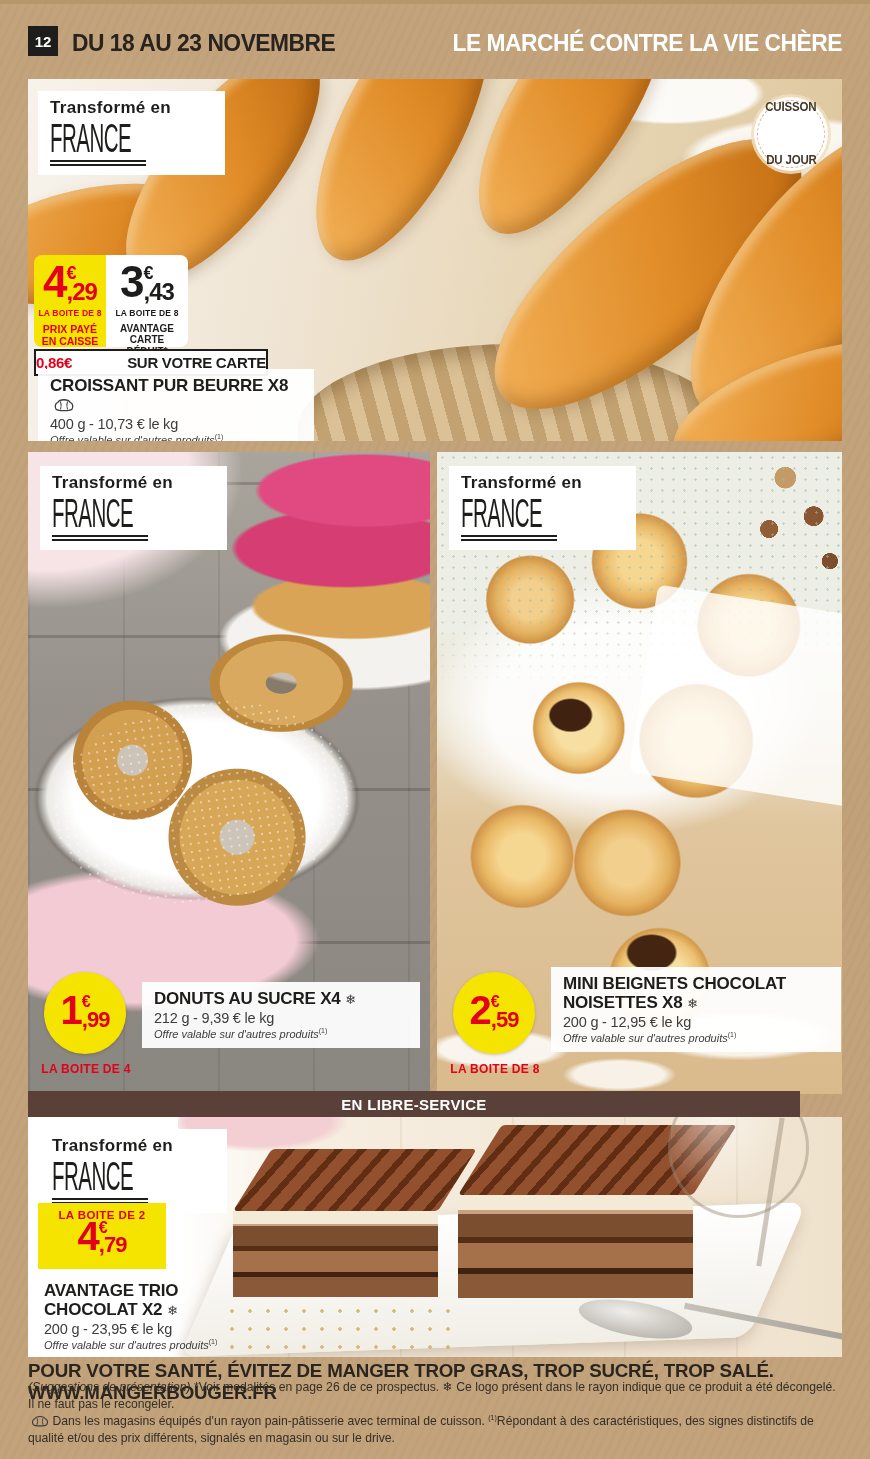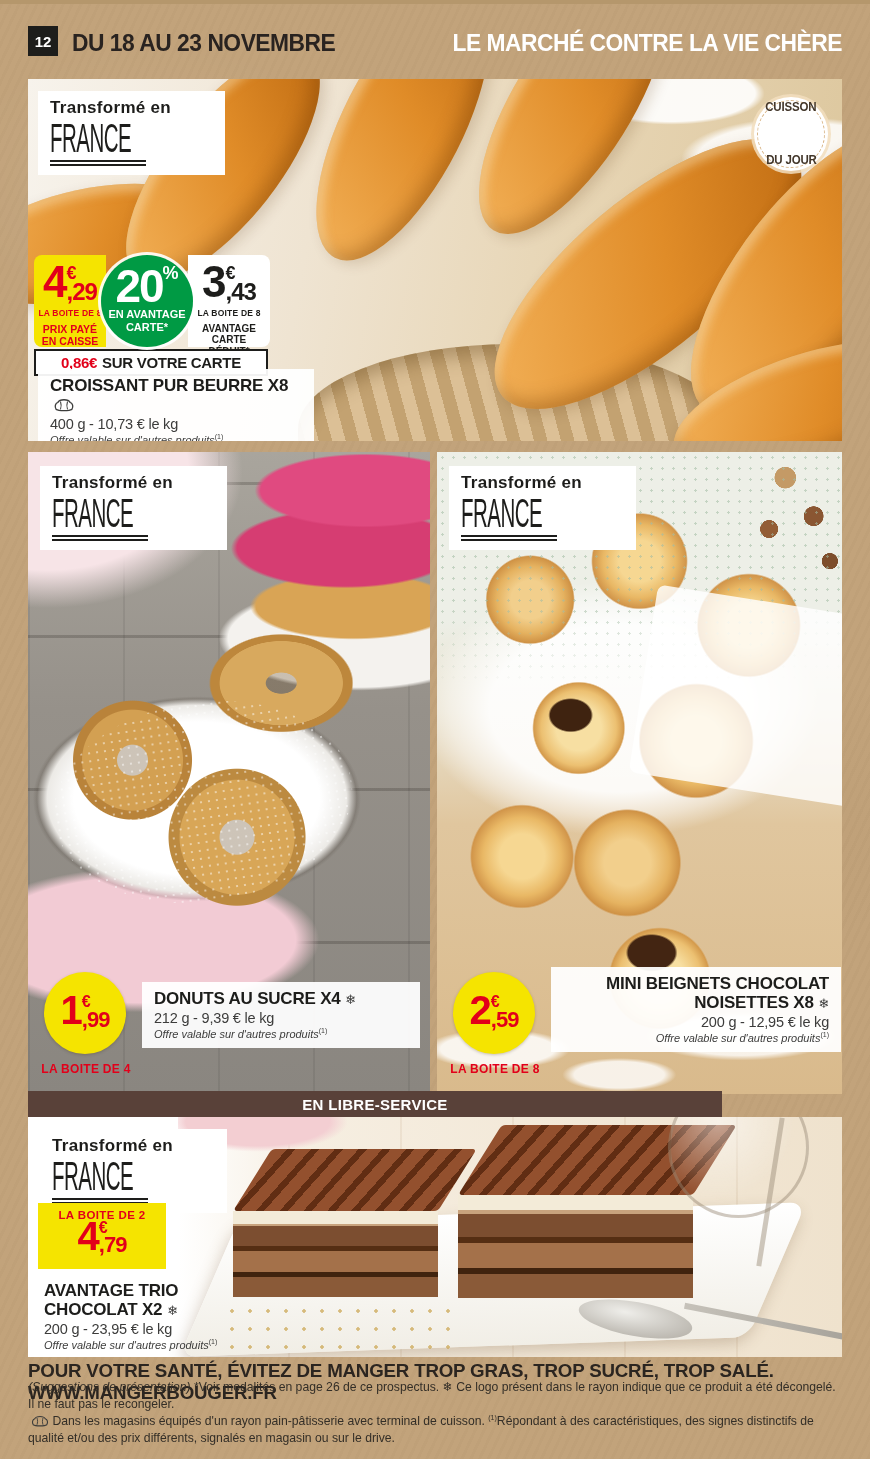--- a/index.html
+++ b/index.html
@@ -51,21 +51,21 @@
   .price.small .pd{font-size:22px;}
   .red{color:#e2001a;} .dark{color:#1d1d1b;}
 
   .unit8{font-size:8.5px;font-weight:bold;margin-top:4px;letter-spacing:.2px;}
   .cap{font-size:10.5px;font-weight:bold;text-align:center;line-height:1.15;margin-top:5px;}
   .disc-top{display:flex;line-height:.8;font-weight:bold;}
   .disc-num{font-size:46px;letter-spacing:-2px;}
   .disc-pct{font-size:18px;margin-top:-2px;}
   .disc-cap{font-size:11px;font-weight:bold;text-align:center;line-height:1.15;margin-top:3px;}
 
-  .strip{background:#fff;border:2px solid #1d1d1b;height:23px;display:flex;align-items:center;justify-content:center;
+  .strip{background:#fff;border:2px solid #1d1d1b;height:23px;display:flex;align-items:center;justify-content:space-between;
     font-size:15px;font-weight:bold;color:#1d1d1b;letter-spacing:-.3px;}
   .strip .sv{color:#e2001a;margin-right:5px;}
 
   .pinfo{background:rgba(255,255,255,.94);padding:7px 12px 8px 12px;}
   .pname{font-size:17px;font-weight:bold;color:#1d1d1b;letter-spacing:-.2px;line-height:1.12;}
   .pweight{font-size:14.5px;color:#3c3c3b;margin-top:2px;letter-spacing:-.2px;}
   .poffer{font-size:11px;font-style:italic;color:#3c3c3b;margin-top:1px;}
   .sup{font-size:7px;vertical-align:super;font-style:normal;}
   .sn{font-size:13px;color:#3c3c3b;font-weight:normal;}
   .cro-ic{vertical-align:-2px;margin-left:3px;color:#3c3c3b;}
@@ -74,21 +74,21 @@
   .ycircle{width:82px;height:82px;border-radius:50%;background:#f5e400;display:flex;align-items:center;justify-content:center;box-shadow:0 1px 3px rgba(60,40,10,.25);}
   .unit-under{font-size:12px;font-weight:bold;color:#e2001a;text-align:center;letter-spacing:.3px;}
 
   
   .photo{position:absolute;inset:0;}
   .shape{position:absolute;}
   .cro-shape{border-radius:50%;background:linear-gradient(120deg,#f2b057 5%,#e08c28 55%,#c06c12 95%);
     box-shadow:inset 0 -10px 18px rgba(110,55,0,.35), inset 0 8px 10px rgba(255,230,180,.5), 0 6px 14px rgba(90,50,10,.18);}
 
   
-  .ls-bar{left:28px;top:1087px;width:694px;height:26px;background:#594139;color:#fff;display:flex;align-items:center;justify-content:center;
+  .ls-bar{left:28px;top:1087px;width:772px;height:26px;background:#594139;color:#fff;display:flex;align-items:center;justify-content:center;
     font-size:15px;font-weight:bold;letter-spacing:.3px;transform-origin:center;}
 
   
   .ybox2{background:#f5e400;display:flex;flex-direction:column;align-items:center;padding-top:6px;box-sizing:border-box;}
   .ybox2 .u{font-size:11.5px;font-weight:bold;color:#e2001a;letter-spacing:.4px;}
 
   
   .cake-top{background:repeating-linear-gradient(105deg,#93502e 0 15px,#612d13 15px 23px);}
   .cake-front{background:linear-gradient(180deg,#f3ebd8 0 15%,#c8a37d 15% 18%,#7c4e30 18% 41%,#552e13 41% 47%,#a4714a 47% 71%,#40230e 71% 77%,#8a5a38 77% 100%);}
 
@@ -158,30 +158,20 @@
           <span class="pi">4</span>
           <span class="col">
               <span class="pe">€</span>
               <span class="pd">,29</span>
             </span>
         </div>
         <div class="unit8 red">LA BOITE DE 8</div>
         <div class="cap red">
           <div>PRIX PAYÉ</div>
           <div>EN CAISSE</div>
-        </div>
-      </div>
-      <div class="gcircle">
-        <div class="disc-top">
-          <span class="disc-num">20</span>
-          <span class="disc-pct">%</span>
-        </div>
-        <div class="disc-cap">
-          <div>EN AVANTAGE</div>
-          <div>CARTE*</div>
         </div>
       </div>
       <div class="wbox">
         <div class="price dark">
           <span class="pi">3</span>
           <span class="col">
               <span class="pe">€</span>
               <span class="pd">,43</span>
             </span>
         </div>
@@ -296,21 +286,21 @@
       <div class="price small red">
         <span class="pi">2</span>
         <span class="col">
             <span class="pe">€</span>
             <span class="pd">,59</span>
           </span>
       </div>
     </div>
     <div class="abs unit-under" style="left:2px;top:610px;width:112px;">LA BOITE DE 8</div>
 
-    <div class="abs pinfo" style="left:114px;top:515px;width:266px;text-align:right;">
+    <div class="abs pinfo" style="left:114px;top:515px;width:266px;">
       <div class="pname">
         <span>MINI BEIGNETS CHOCOLAT NOISETTES X8</span> <span class="sn">❄</span>
       </div>
       <div class="pweight">200 g - 12,95 € le kg</div>
       <div class="poffer"><span>Offre valable sur d'autres produits</span><span class="sup">(1)</span></div>
     </div>
   </div>
 
   <div class="abs ls-bar">
     <span>EN LIBRE-SERVICE</span>

